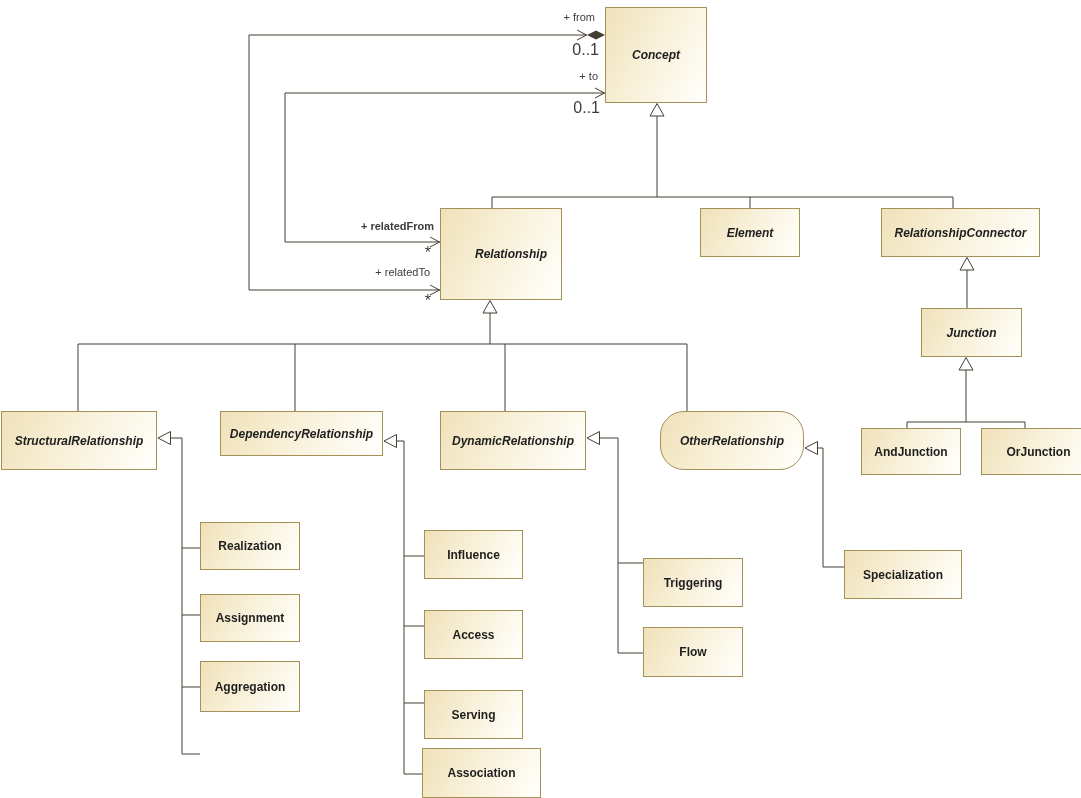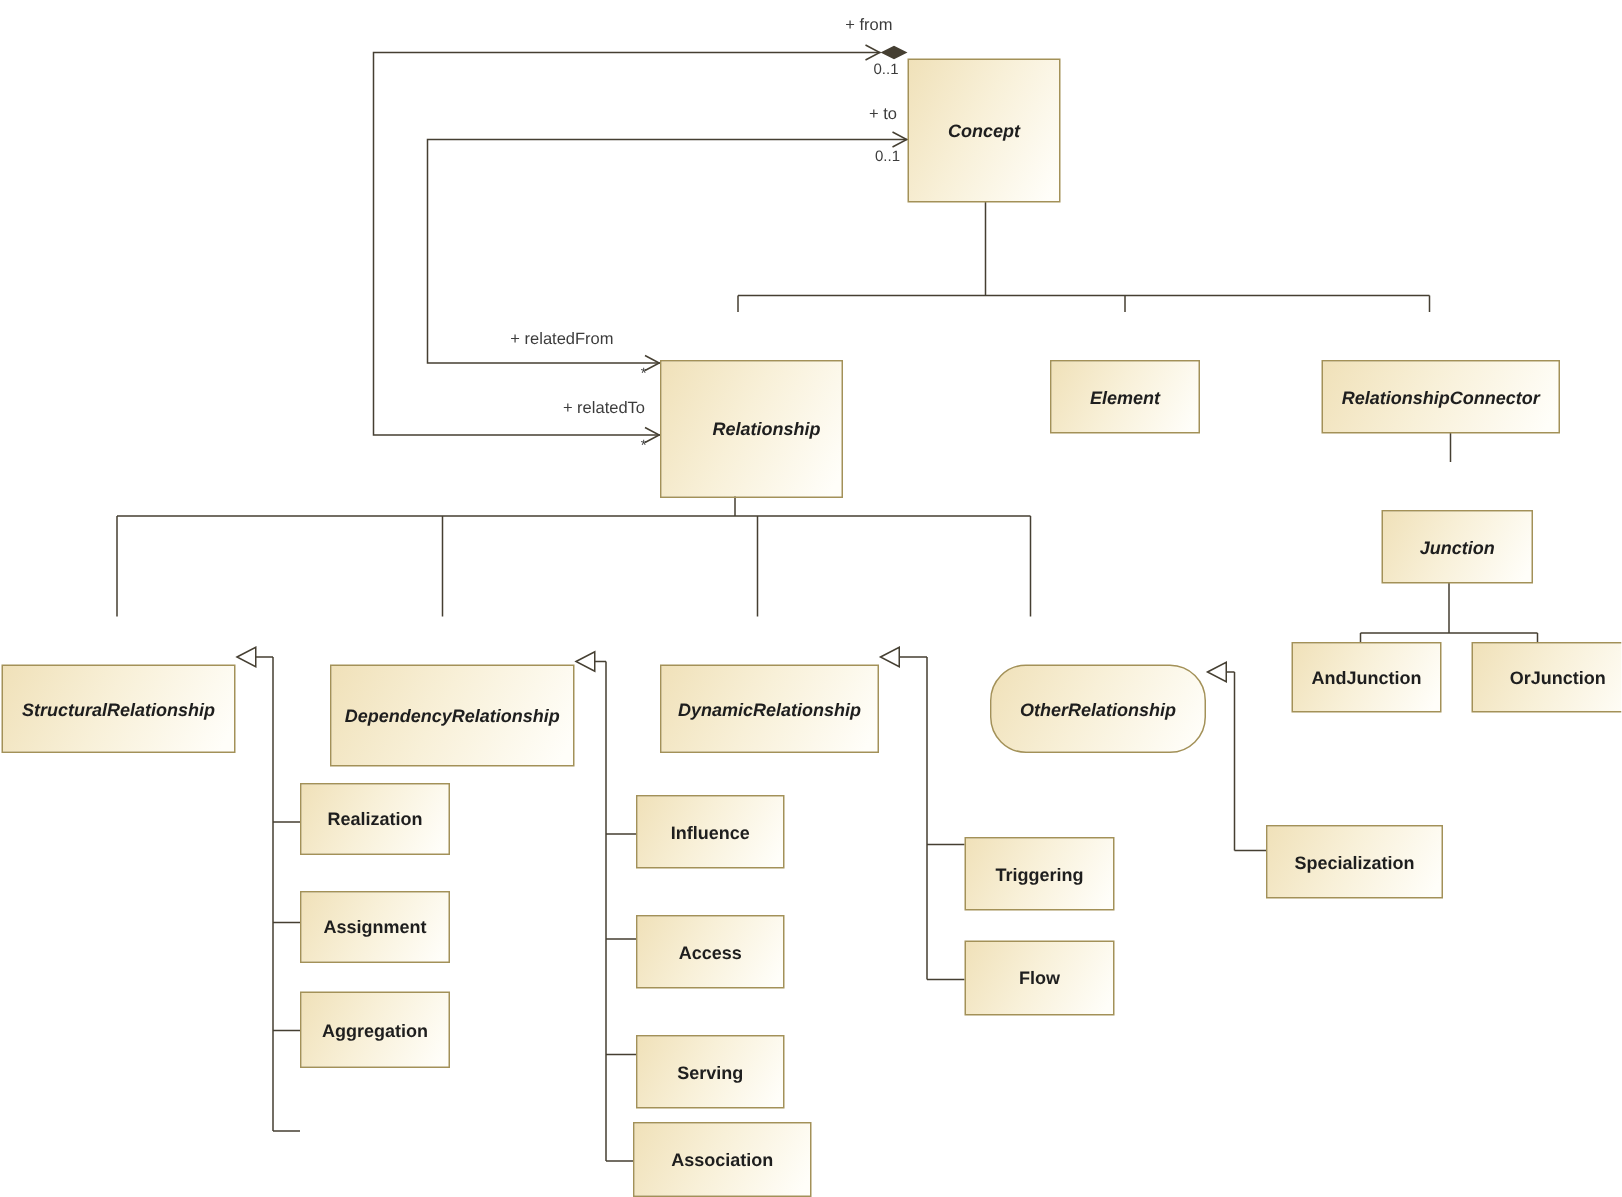--- a/index.html
+++ b/index.html
@@ -13,25 +13,25 @@
   }
   .connector-layer{position:absolute;left:0;top:0;color:var(--line);}
   .node{
     position:absolute;box-sizing:border-box;
     border:1px solid var(--border);
     background:linear-gradient(118deg, var(--cream) 0%, var(--fill_mid) 45%, var(--fill_end) 95%);
     display:flex;align-items:center;justify-content:center;
     font-size:12px;font-weight:bold;color:var(--text);
     text-align:center;
   }
-  .node.abstract{font-style:italic;margin-top:32px;}
+  .node.abstract{font-style:italic;}
   .edge-label{
     position:absolute;font-size:11px;color:var(--label);white-space:nowrap;
   }
-  .mult{font-size:10px;}
+  .mult{font-size:16px;}
 </style>
 </head>
 <body>
 
 <div class="canvas">
 
   <svg class="connector-layer" width="1081" height="798" viewBox="0 0 1081 798" xmlns="http://www.w3.org/2000/svg">
 
     <g stroke="currentColor" stroke-width="1" fill="none">
       <path d="M587,35 H249 V290 H440"></path>
@@ -104,21 +104,21 @@
   </div>
 
   <div class="node abstract" style="left:921px;top:308px;width:101px;height:49px;">
     <span>Junction</span>
   </div>
 
   <div class="node abstract" style="left:1px;top:411px;width:156px;height:59px;">
     <span>StructuralRelationship</span>
   </div>
 
-  <div class="node abstract" style="left:220px;top:411px;width:163px;height:68px;">
+  <div class="node abstract" style="left:220px;top:411px;width:163px;height:45px;">
     <span>DependencyRelationship</span>
   </div>
 
   <div class="node abstract" style="left:440px;top:411px;width:146px;height:59px;">
     <span>DynamicRelationship</span>
   </div>
 
   <div class="node abstract" style="left:660px;top:411px;width:144px;height:59px;border-radius:24px;">
     <span>OtherRelationship</span>
   </div>
@@ -171,19 +171,19 @@
   <div class="node" style="left:844px;top:550px;width:118px;height:49px;">
     <span>Specialization</span>
   </div>
 
   <div class="edge-label" style="right:486px;top:11px;">+ from</div>
   <div class="edge-label mult" style="right:482px;top:41px;">0..1</div>
 
   <div class="edge-label" style="right:483px;top:70px;">+ to</div>
   <div class="edge-label mult" style="right:481px;top:99px;">0..1</div>
 
-  <div class="edge-label" style="right:672px;top:220px;">+ relatedFrom</div>
+  <div class="edge-label" style="right:647px;top:220px;font-weight:bold;">+ relatedFrom</div>
   <div class="edge-label mult" style="right:650px;top:244px;">*</div>
 
   <div class="edge-label" style="right:651px;top:266px;margin-left:24px;">+ relatedTo</div>
   <div class="edge-label mult" style="right:650px;top:292px;">*</div>
 
 </div>
 
 </body></html>

